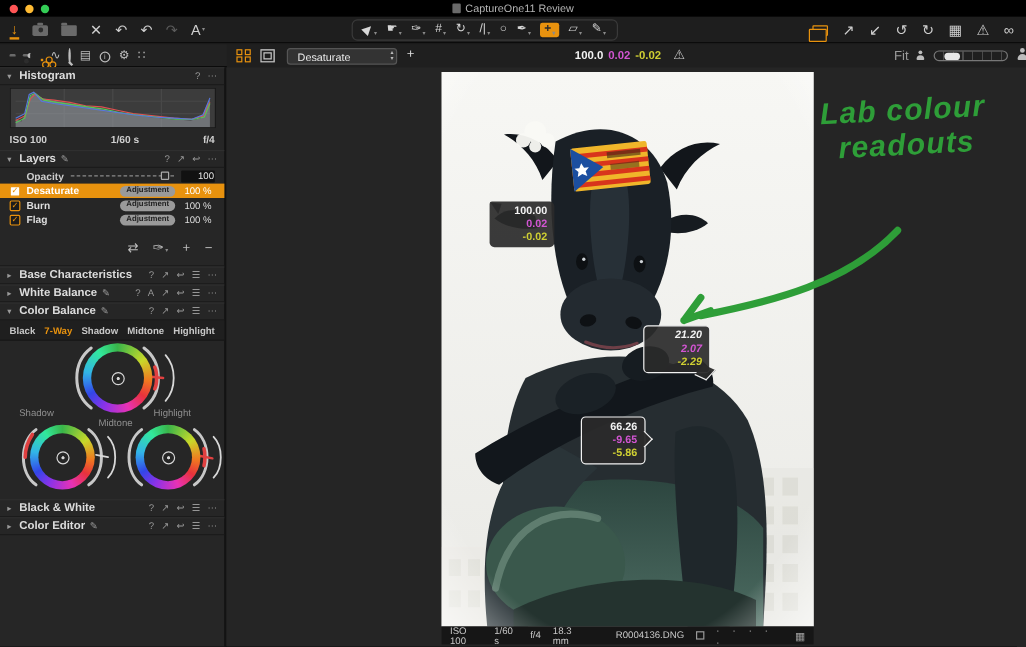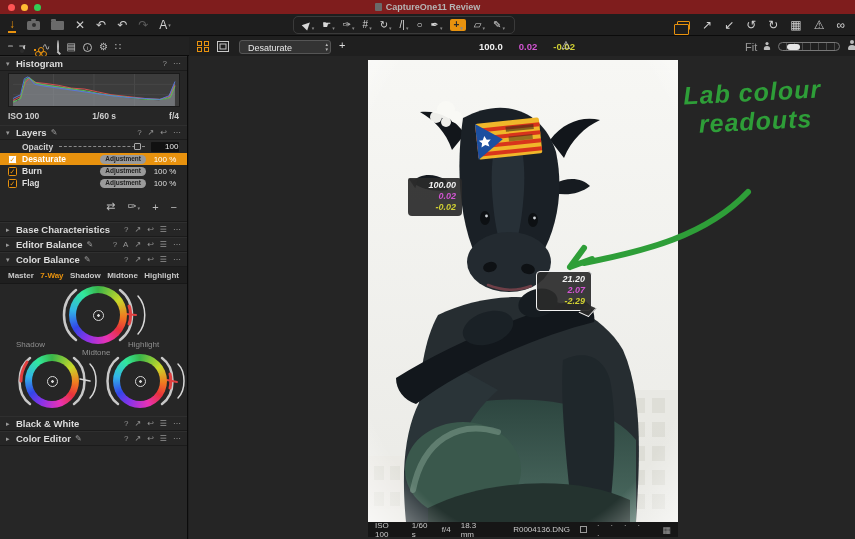--- a/index.html
+++ b/index.html
@@ -1,21 +1,21 @@
 <!DOCTYPE html>
 <html><head>
 <meta charset="utf-8">
 <style>
   html,body{margin:0;padding:0;background:#000;}
   *{box-sizing:border-box;}
   .window{position:relative;width:855px;height:539px;background:#1f1f1f;overflow:hidden;
     font-family:"Liberation Sans",sans-serif;color:#ccc;-webkit-font-smoothing:antialiased;}
 
   
-  .titlebar{position:absolute;left:0;top:0;width:855px;height:14px;background:#7f1d1d;font-weight:bold;}
+  .titlebar{position:absolute;left:0;top:0;width:855px;height:14px;background:#000000;}
   .traffic{position:absolute;left:8px;top:4px;display:flex;gap:6px;}
   .traffic span{width:7px;height:7px;border-radius:50%;display:block;}
   .tl-close{background:#f55;} .tl-min{background:#fb3;} .tl-zoom{background:#3c5;}
   .win-title{position:absolute;left:0;right:0;top:2px;text-align:center;font-size:9px;color:#b5b5b5;}
   .win-title .app-badge{display:inline-block;width:7px;height:8px;background:#6a6a6a;border-radius:1px;margin-right:4px;vertical-align:-1px;}
 
   
   .main-toolbar{position:absolute;left:0;top:14px;width:855px;height:22px;background:#1e1e1e;border-bottom:1px solid #0b0b0b;}
   .tb-left{position:absolute;left:8px;top:0;height:22px;display:flex;align-items:center;gap:11px;}
   .tb-right{position:absolute;right:10px;top:0;height:22px;display:flex;align-items:center;gap:12px;}
@@ -57,21 +57,21 @@
   .loupe::after{content:"";position:absolute;right:-3px;bottom:-2px;width:4px;height:1.6px;background:#bdbdbd;transform:rotate(45deg);}
 
   .viewer-bar{position:absolute;left:189px;top:0;right:0;height:19px;background:#1f1f1f;}
   .vb-grid{position:absolute;left:8px;top:4px;width:12px;height:11px;display:grid;grid-template-columns:5px 5px;grid-template-rows:4.5px 4.5px;gap:1.5px;}
   .vb-grid i{border:1.2px solid #e8920e;}
   .vb-single{position:absolute;left:28px;top:4px;width:12px;height:11px;border:1.2px solid #c8c8c8;box-shadow:inset 0 0 0 1.5px #1f1f1f, inset 0 0 0 2.5px #c8c8c8;}
   .vb-select{position:absolute;left:50px;top:2.5px;width:92px;height:14px;background:#333;border:1px solid #555;border-radius:3px;
     font-size:9px;color:#e8e8e8;line-height:12px;padding:1px 14px 0 8px;}
   .vb-select .steppers{position:absolute;right:2px;top:1px;display:flex;flex-direction:column;line-height:5px;font-size:5px;color:#bbb;}
   .vb-add{position:absolute;left:150px;top:2px;font-size:11px;color:#ddd;}
-  .vb-readout{position:absolute;left:290px;top:4px;font-size:9.5px;font-weight:bold;display:flex;gap:16px;}
+  .vb-readout{position:absolute;left:290px;top:4px;font-size:9.5px;font-weight:bold;display:flex;gap:4px;}
   .ro-l{color:#f2f2f2;} .ro-a{color:#d255d2;} .ro-b{color:#cfcf33;}
   .vb-warning{position:absolute;left:372px;top:2px;font-size:11px;color:#cfcfcf;}
   .vb-fit{position:absolute;left:556px;top:4px;font-size:11px;color:#9a9a9a;}
   .person{position:relative;width:10px;height:10px;display:inline-block;}
   .person::before{content:"";position:absolute;left:3px;top:0;width:4px;height:4px;border-radius:50%;background:#bdbdbd;}
   .person::after{content:"";position:absolute;left:1px;top:4.5px;width:8px;height:5px;border-radius:4px 4px 1px 1px;background:#bdbdbd;}
   .vb-person-s{position:absolute;left:573px;top:4px;transform:scale(.8);}
   .vb-slider{position:absolute;left:589px;top:5px;width:62px;height:9px;border:1px solid #777;border-radius:5px;
     background:repeating-linear-gradient(90deg,transparent 0 7px,#4a4a4a 7px 8px);}
   .vb-slider .knob{position:absolute;left:8px;top:0.5px;width:13px;height:6px;background:#e6e6e6;border-radius:3px;}
@@ -395,21 +395,21 @@
       <span class="hicons">
         <span>?</span>
         <span>↗</span>
         <span>↩</span>
         <span>☰</span>
         <span>⋯</span>
       </span>
     </div>
     <div class="p-head">
       <span class="chev">▸</span>
-      <span class="ttl">Editor Balance</span>
+      <span class="ttl">White Balance</span>
       <span class="pencil">✎</span>
       <span class="hicons">
         <span>?</span>
         <span>A</span>
         <span>↗</span>
         <span>↩</span>
         <span>☰</span>
         <span>⋯</span>
       </span>
     </div>
@@ -420,21 +420,21 @@
       <span class="pencil">✎</span>
       <span class="hicons">
         <span>?</span>
         <span>↗</span>
         <span>↩</span>
         <span>☰</span>
         <span>⋯</span>
       </span>
     </div>
     <div class="cb-tabs">
-      <span class="cb-tab">Master</span>
+      <span class="cb-tab">Black</span>
       <span class="cb-tab active">7-Way</span>
       <span class="cb-tab">Shadow</span>
       <span class="cb-tab">Midtone</span>
       <span class="cb-tab">Highlight</span>
     </div>
 
     <div class="wheels">
       <svg class="arcs" width="188" height="132" viewBox="0 0 188 132" style="position:absolute;left:0;top:0;">
         <g fill="none" stroke-linecap="round">
           <path d="M76,6 C60,18 60,44 76,56" stroke="#c8c8c8" stroke-width="2.5"></path>
@@ -579,30 +579,35 @@
           <ellipse cx="160" cy="209" rx="7" ry="5" fill="#0e1114" transform="rotate(15 160 209)"></ellipse>
           <path d="M120,225 C135,231 150,231 163,226" fill="none" stroke="#6e3f47" stroke-width="2.5" stroke-linecap="round"></path>
 
           <path d="M28,318 C80,285 160,252 212,238 C222,242 228,252 226,262 C170,276 95,308 48,344 C36,340 28,330 28,318 Z" fill="#12171c"></path>
           <ellipse cx="170" cy="243" rx="20" ry="14" fill="#161c21" transform="rotate(-15 170 243)"></ellipse>
           <ellipse cx="120" cy="268" rx="26" ry="16" fill="#1a2126" transform="rotate(-18 120 268)"></ellipse>
         </g>
         <rect width="310" height="462" fill="url(#vig)"></rect>
       </svg>
 
-      <div class="readout ro-1" style="left:40px;top:118px;font-style:italic;">
+      <div class="readout ro-1" style="left:40px;top:108px;">
         <div class="L">100.00</div>
         <div class="a">0.02</div>
         <div class="b">-0.02</div>
       </div>
       <div class="readout bordered ro-2" style="left:168px;top:211px;">
         <div class="L">21.20</div>
         <div class="a">2.07</div>
         <div class="b">-2.29</div>
       </div>
+      <div class="readout bordered ro-3" style="left:116px;top:287px;">
+        <div class="L">66.26</div>
+        <div class="a">-9.65</div>
+        <div class="b">-5.86</div>
+      </div>
     </div>
 
     <div class="infobar">
       <span>ISO 100</span>
       <span>1/60 s</span>
       <span>f/4</span>
       <span>18.3 mm</span>
       <span class="fname">R0004136.DNG</span>
       <span class="ib-square"></span>
       <span class="ib-dots">· · · · ·</span>

